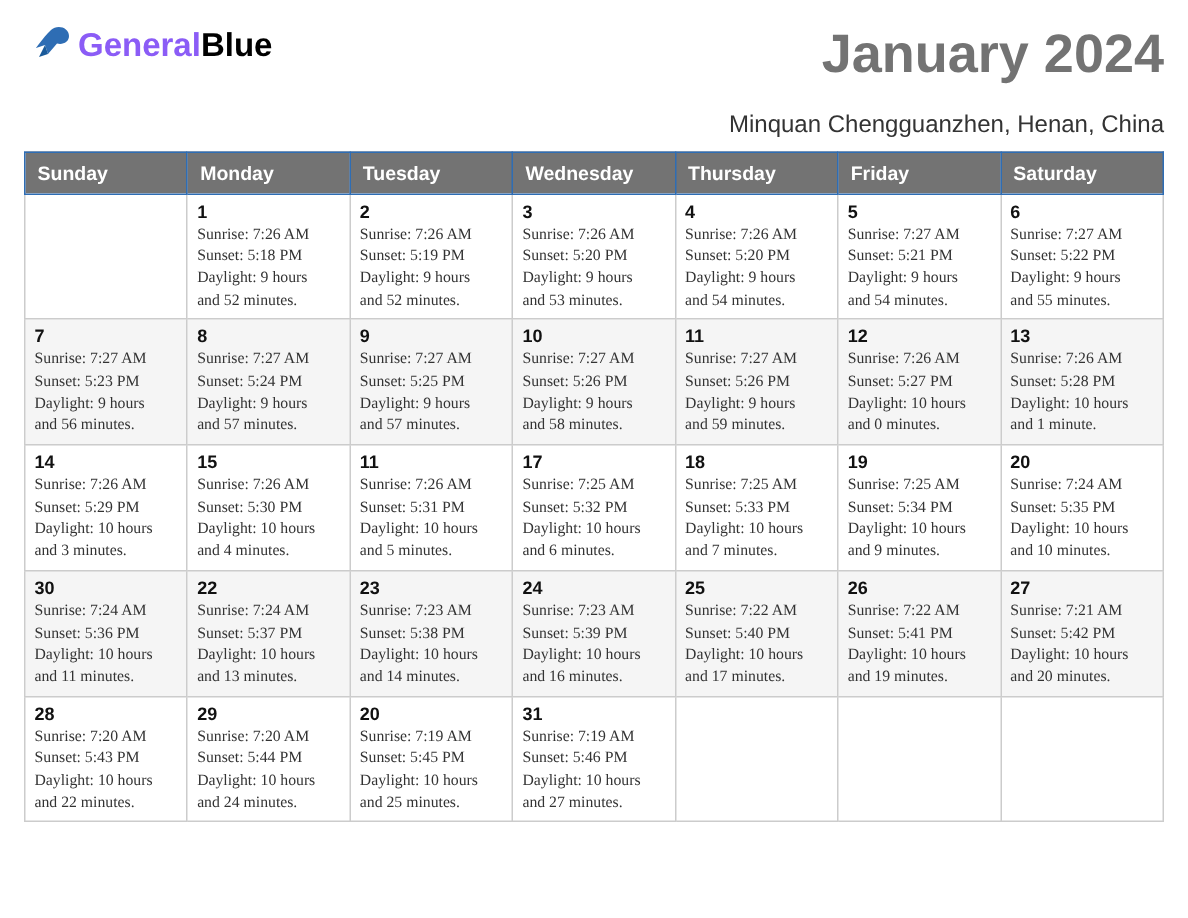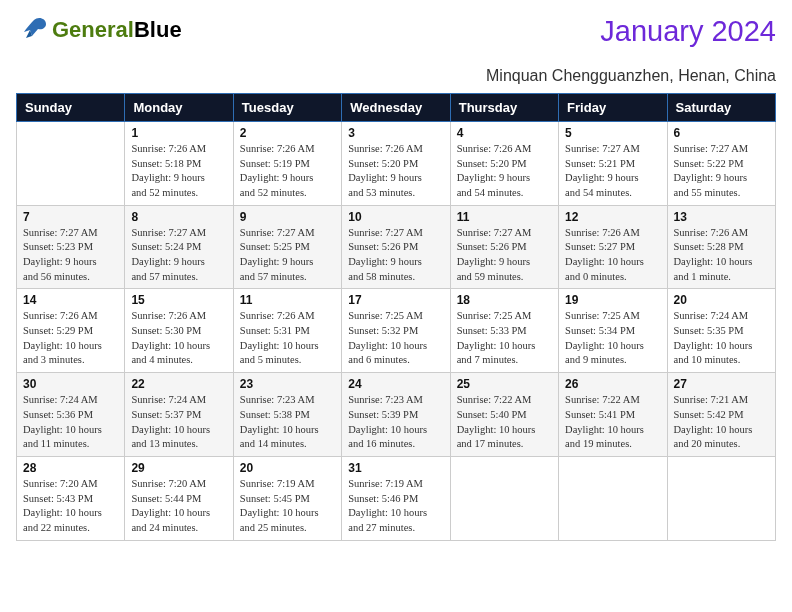--- a/index.html
+++ b/index.html
@@ -20,43 +20,43 @@
       display: flex;
       flex-direction: column;
       align-items: flex-start;
     }
     .logo-text {
       font-size: 22px;
       font-weight: bold;
       color: #1a1a1a;
       line-height: 1.1;
     }
-    .logo-text span.general { color: #4d7c0f; }
+    .logo-text span.general { color: #8b5cf6; }
     .logo-text span.blue { color: #000000; }
     .title-area {
       text-align: right;
     }
     .month-title {
-      font-size: 29px;
-      font-weight: normal;
-      color: #6d28d9;
+      font-size: 36px;
+      font-weight: bold;
+      color: #737373;
       line-height: 1.1;
     }
     .location-title {
       font-size: 16px;
       color: #333;
       margin-top: 19px;
     }
     .calendar {
       width: 100%;
       border-collapse: collapse;
       font-size: 11px;
     }
     .calendar th {
-      background-color: #0f172a;
+      background-color: #737373;
       color: #fff;
       text-align: left;
       padding: 6px 8px;
       font-size: 13px;
       font-weight: bold;
       border: 1px solid #2e6db4;
     }
     .calendar td {
       border: 1px solid #ccc;
       vertical-align: top;

